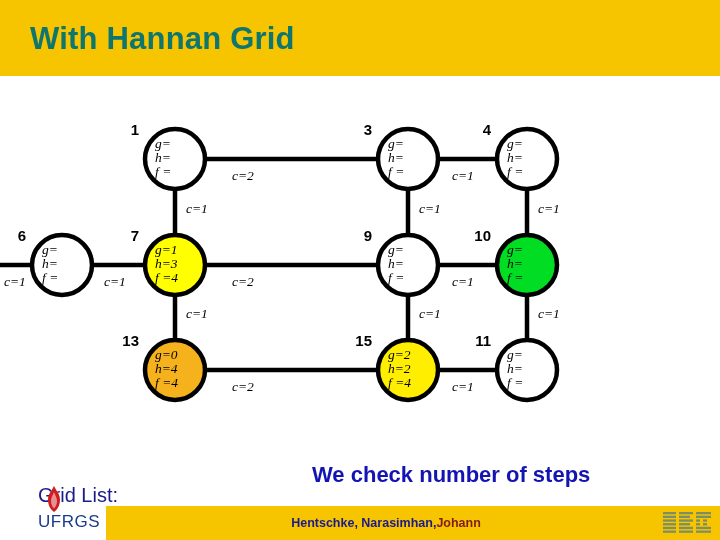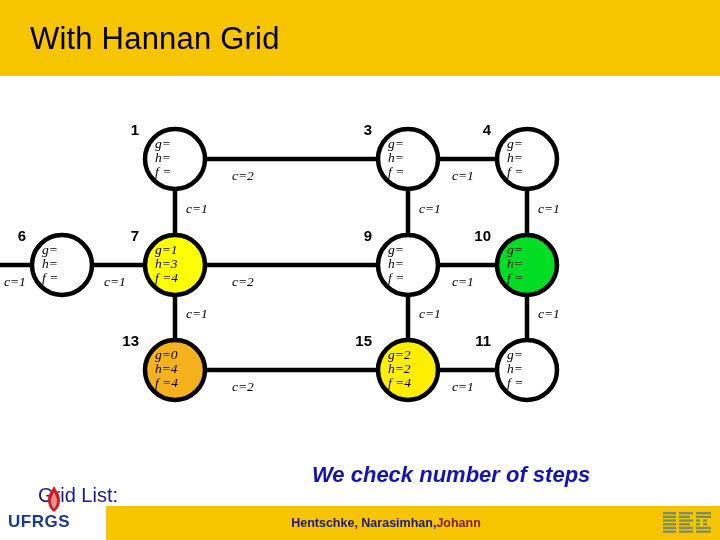--- a/index.html
+++ b/index.html
@@ -19,23 +19,23 @@
   #title-banner {
     position: absolute;
     left: 0; top: 0;
     width: 720px; height: 76px;
     background: #f7c400;
   }
   #slide-title {
     position: absolute;
     left: 30px; top: 21px;
     font-size: 31px;
-    font-weight: normal;
+    font-weight: bold;
     letter-spacing: 0.2px;
-    color: #000000;
+    color: #0f766e;
     white-space: nowrap;
     font-family: "Liberation Sans", sans-serif;
   }
 
   
   #graph {
     position: absolute;
     left: 0; top: 76px;
     width: 720px; height: 350px;
   }
@@ -74,21 +74,20 @@
     white-space: pre;
   }
   #open-list .ol-line { display: block; }
 
   #note-steps {
     position: absolute;
     left: 312px; top: 462px;
     color: #1414b4;
     font-size: 22px;
     font-weight: bold;
-    font-style: italic;
     font-family: "Liberation Sans", sans-serif;
     white-space: nowrap;
   }
 
   
   #footer-bar {
     position: absolute;
     left: 106px; top: 506px;
     width: 614px; height: 36px;
     background: #f7c400;
@@ -116,23 +115,23 @@
   }
   #ufrgs-flame {
     position: absolute;
     left: 34px; top: 0px;
     width: 24px; height: 26px;
   }
   #ufrgs-word {
     position: absolute;
     left: 0; top: 26px;
     width: 92px;
-    text-align: left;
+    text-align: right;
     font-size: 17px;
-    font-weight: bold;
+    font-weight: normal;
     letter-spacing: 0.5px;
     color: #1a3b8c;
     font-family: "Liberation Sans", sans-serif;
   }
 
   
   #ibm-logo {
     position: absolute;
     left: 663px; top: 512px;
     width: 48px; height: 21px;

